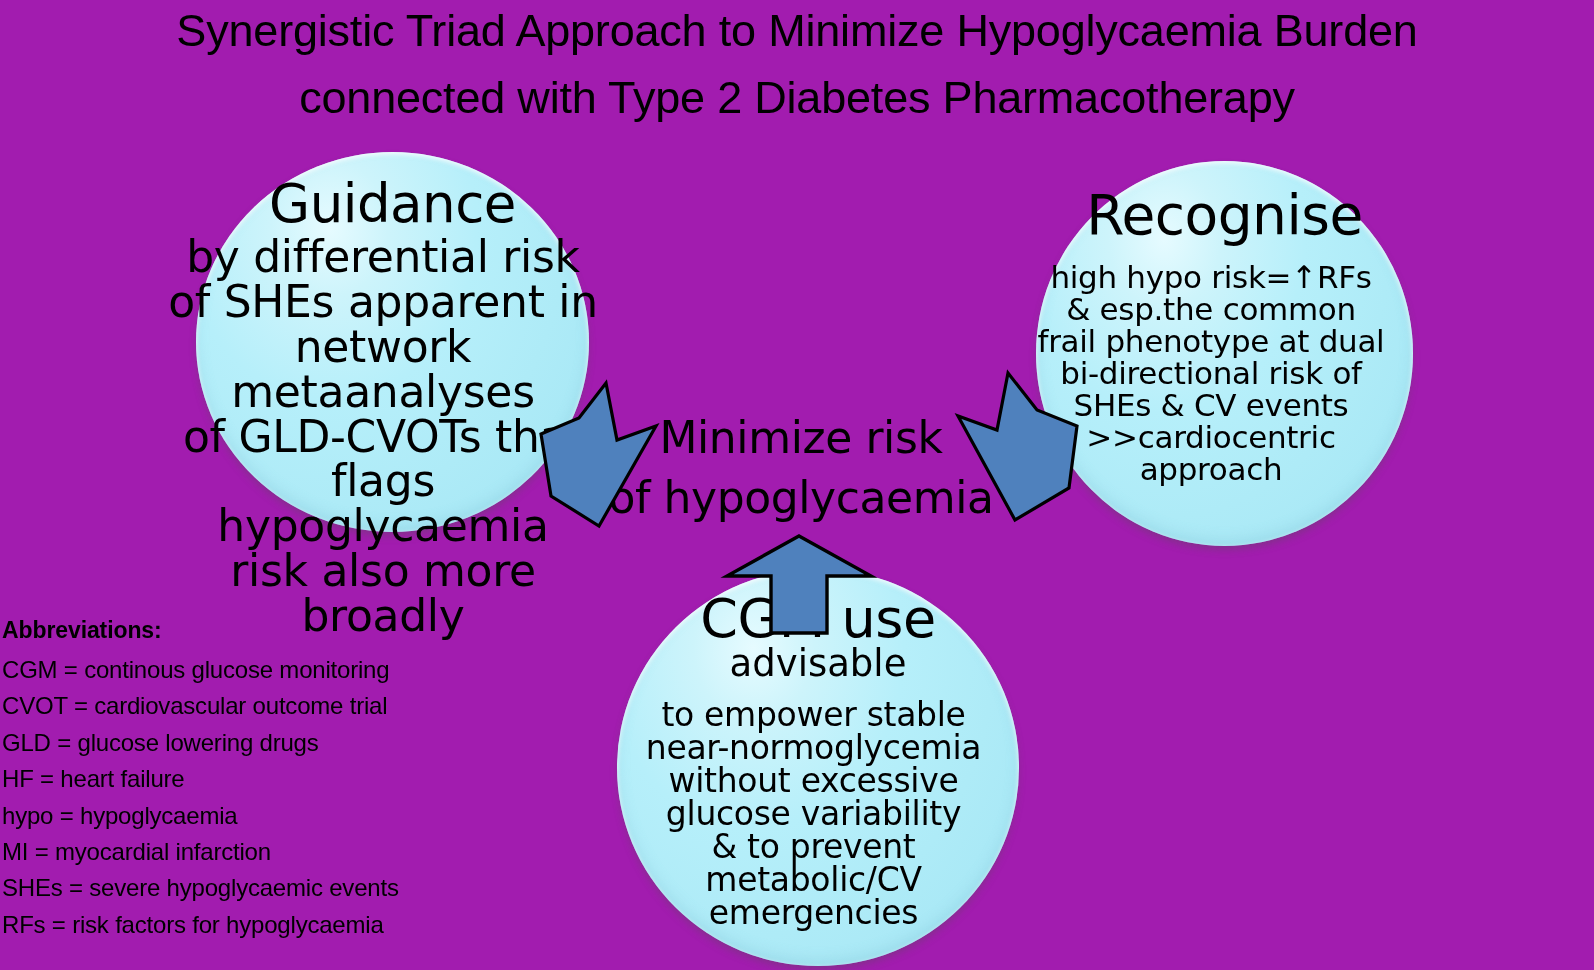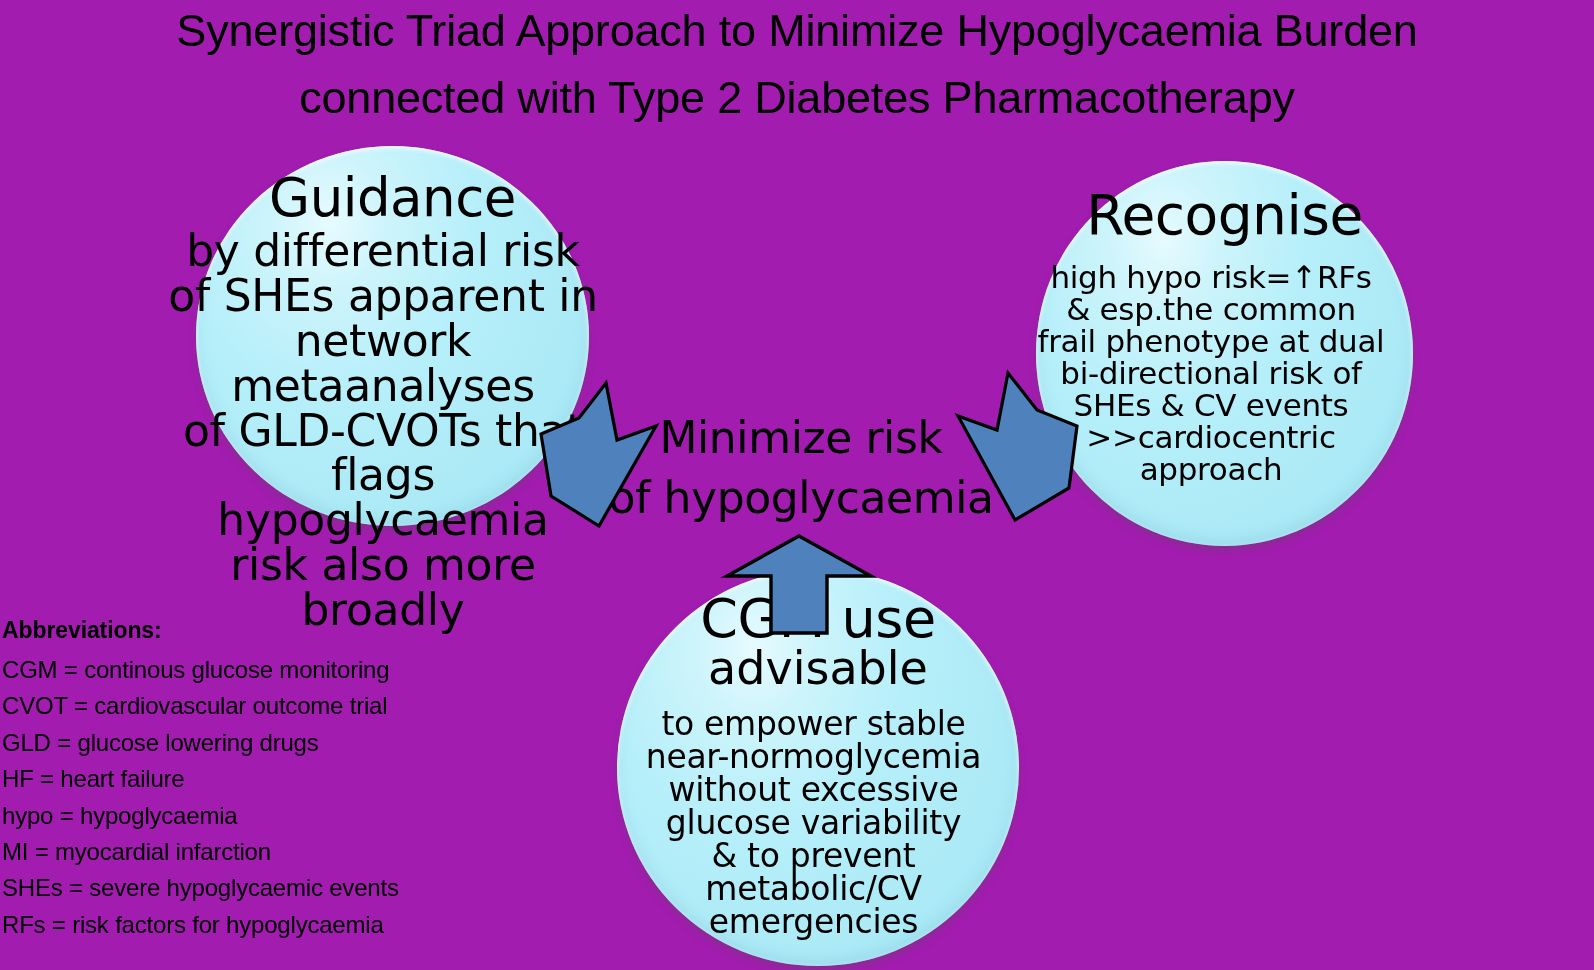--- a/index.html
+++ b/index.html
@@ -64,35 +64,35 @@
     white-space: nowrap;
   }
   .b-sub {
     font-size: 44px;
     line-height: 1.02;
     white-space: pre-line;
     letter-spacing: -0.3px;
   }
 
   
-  #bubble-guidance { left: 196px; top: 146px; width: 393px; height: 380px; }
+  #bubble-guidance { left: 196px; top: 152px; width: 393px; height: 380px; }
   #bubble-guidance .bubble-inner { padding-top: 24px; }
   #bubble-guidance .b-sub { margin-top: 4px; width: 430px; margin-left: -19px; }
 
   
   #bubble-recognise { left: 1036px; top: 161px; width: 377px; height: 385px; }
   #bubble-recognise .bubble-inner { padding-top: 26px; }
   #bubble-recognise .b-head { font-size: 55px; }
   #bubble-recognise .b-sub { margin-top: 18px; width: 430px; margin-left: -27px; font-size: 31px; line-height: 1.03; }
 
   
   #bubble-cgm { left: 617px; top: 569px; width: 402px; height: 397px; }
   #bubble-cgm .bubble-inner { padding-top: 22px; }
   #bubble-cgm .b-head { font-size: 54px; }
-  #bubble-cgm .b-adv { font-size: 46px; line-height: 1.0; margin-top: -2px; }
+  #bubble-cgm .b-adv { font-size: 37px; line-height: 1.0; margin-top: -2px; }
   #bubble-cgm .b-sub { margin-top: 16px; width: 420px; margin-left: -9px; font-size: 33px; line-height: 1.0; }
 
   
   .center-label {
     position: absolute;
     left: 556px;
     top: 408px;
     width: 490px;
     text-align: center;
     font-family: "DejaVu Sans", sans-serif;

